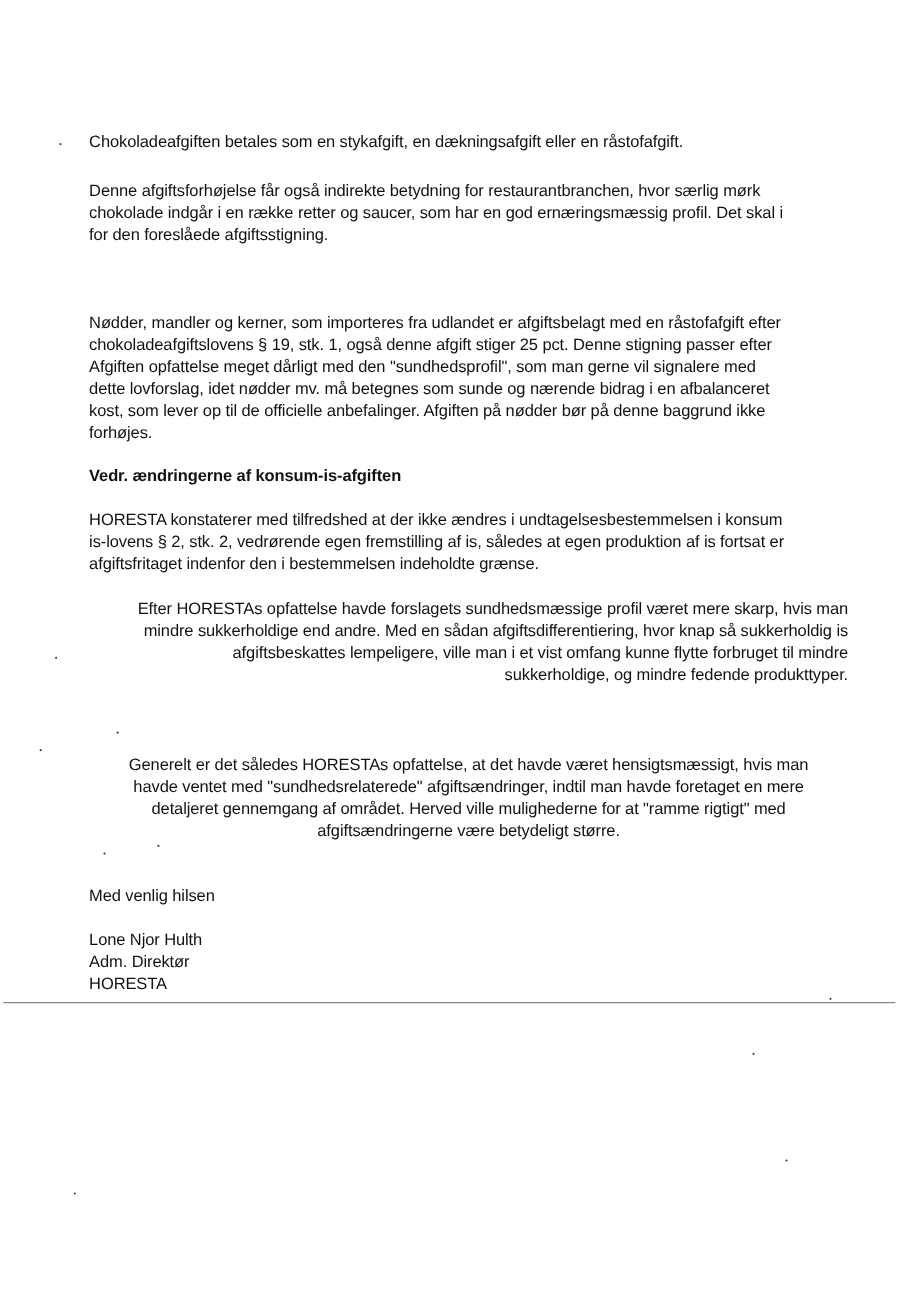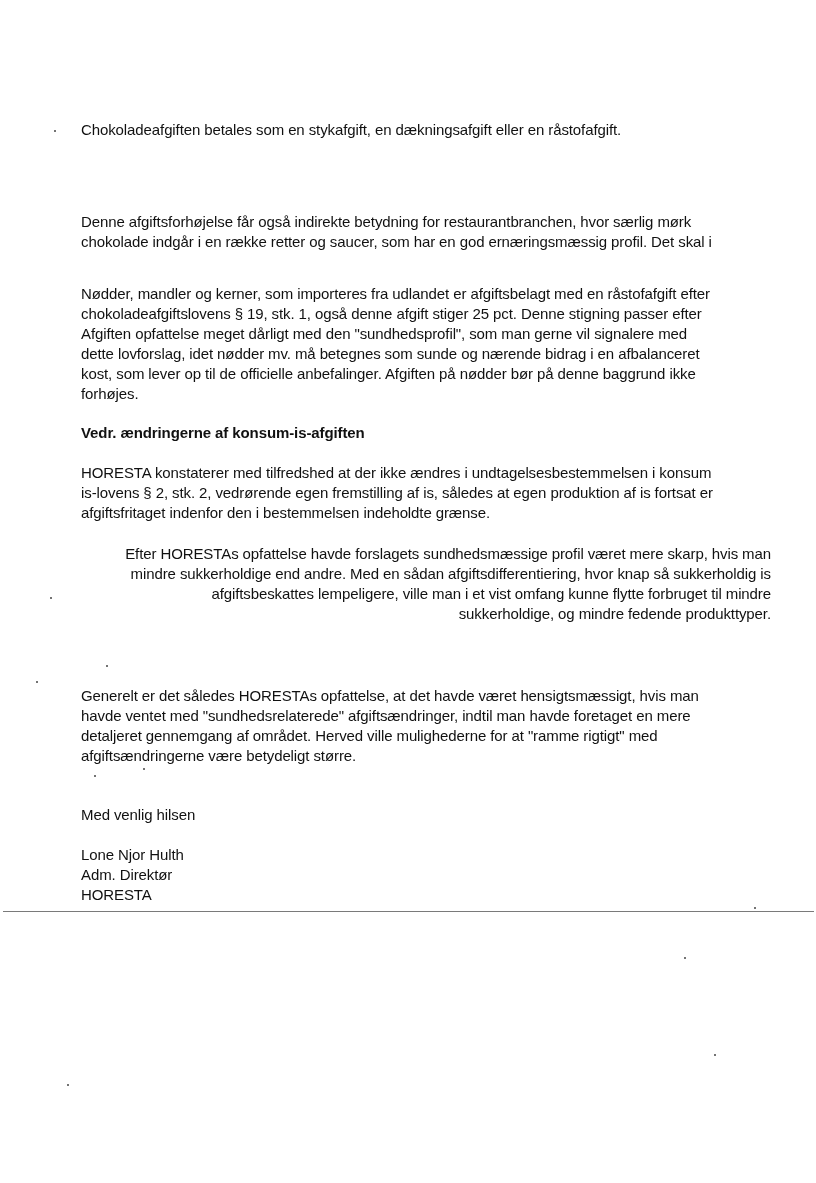--- a/index.html
+++ b/index.html
@@ -54,23 +54,24 @@
 </style>
 </head>
 <body>
 
 <div class="page">
 
   <div class="block" style="top:120px;">
     <span class="line">Chokoladeafgiften betales som en stykafgift, en dækningsafgift eller en råstofafgift.</span>
   </div>
 
-  <div class="block" style="top:164px;margin-top:48px;">
+  <div class="block" style="top:164px;">
     <span class="line">Denne afgiftsforhøjelse får også indirekte betydning for restaurantbranchen, hvor særlig mørk</span>
     <span class="line">chokolade indgår i en række retter og saucer, som har en god ernæringsmæssig profil. Det skal i</span>
+    <span class="line">for den foreslåede afgiftsstigning.</span>
   </div>
 
   <div class="block" style="top:284px;">
     <span class="line">Nødder, mandler og kerner, som importeres fra udlandet er afgiftsbelagt med en råstofafgift efter</span>
     <span class="line">chokoladeafgiftslovens § 19, stk. 1, også denne afgift stiger 25 pct. Denne stigning passer efter</span>
     <span class="line">Afgiften opfattelse meget dårligt med den "sundhedsprofil", som man gerne vil signalere med</span>
     <span class="line">dette lovforslag, idet nødder mv. må betegnes som sunde og nærende bidrag i en afbalanceret</span>
     <span class="line">kost, som lever op til de officielle anbefalinger. Afgiften på nødder bør på denne baggrund ikke</span>
     <span class="line">forhøjes.</span>
   </div>
@@ -85,21 +86,21 @@
     <span class="line">afgiftsfritaget indenfor den i bestemmelsen indeholdte grænse.</span>
   </div>
 
   <div class="block" style="top:544px;text-align:right;">
     <span class="line">Efter HORESTAs opfattelse havde forslagets sundhedsmæssige profil været mere skarp, hvis man</span>
     <span class="line">mindre sukkerholdige end andre. Med en sådan afgiftsdifferentiering, hvor knap så sukkerholdig is</span>
     <span class="line">afgiftsbeskattes lempeligere, ville man i et vist omfang kunne flytte forbruget til mindre</span>
     <span class="line">sukkerholdige, og mindre fedende produkttyper.</span>
   </div>
 
-  <div class="block" style="top:686px;">
+  <div class="block" style="top:686px;text-align:center;">
     <span class="line">Generelt er det således HORESTAs opfattelse, at det havde været hensigtsmæssigt, hvis man</span>
     <span class="line">havde ventet med "sundhedsrelaterede" afgiftsændringer, indtil man havde foretaget en mere</span>
     <span class="line">detaljeret gennemgang af området. Herved ville mulighederne for at "ramme rigtigt" med</span>
     <span class="line">afgiftsændringerne være betydeligt større.</span>
   </div>
 
   <div class="block" style="top:805px;">
     <span class="line">Med venlig hilsen</span>
   </div>
 

